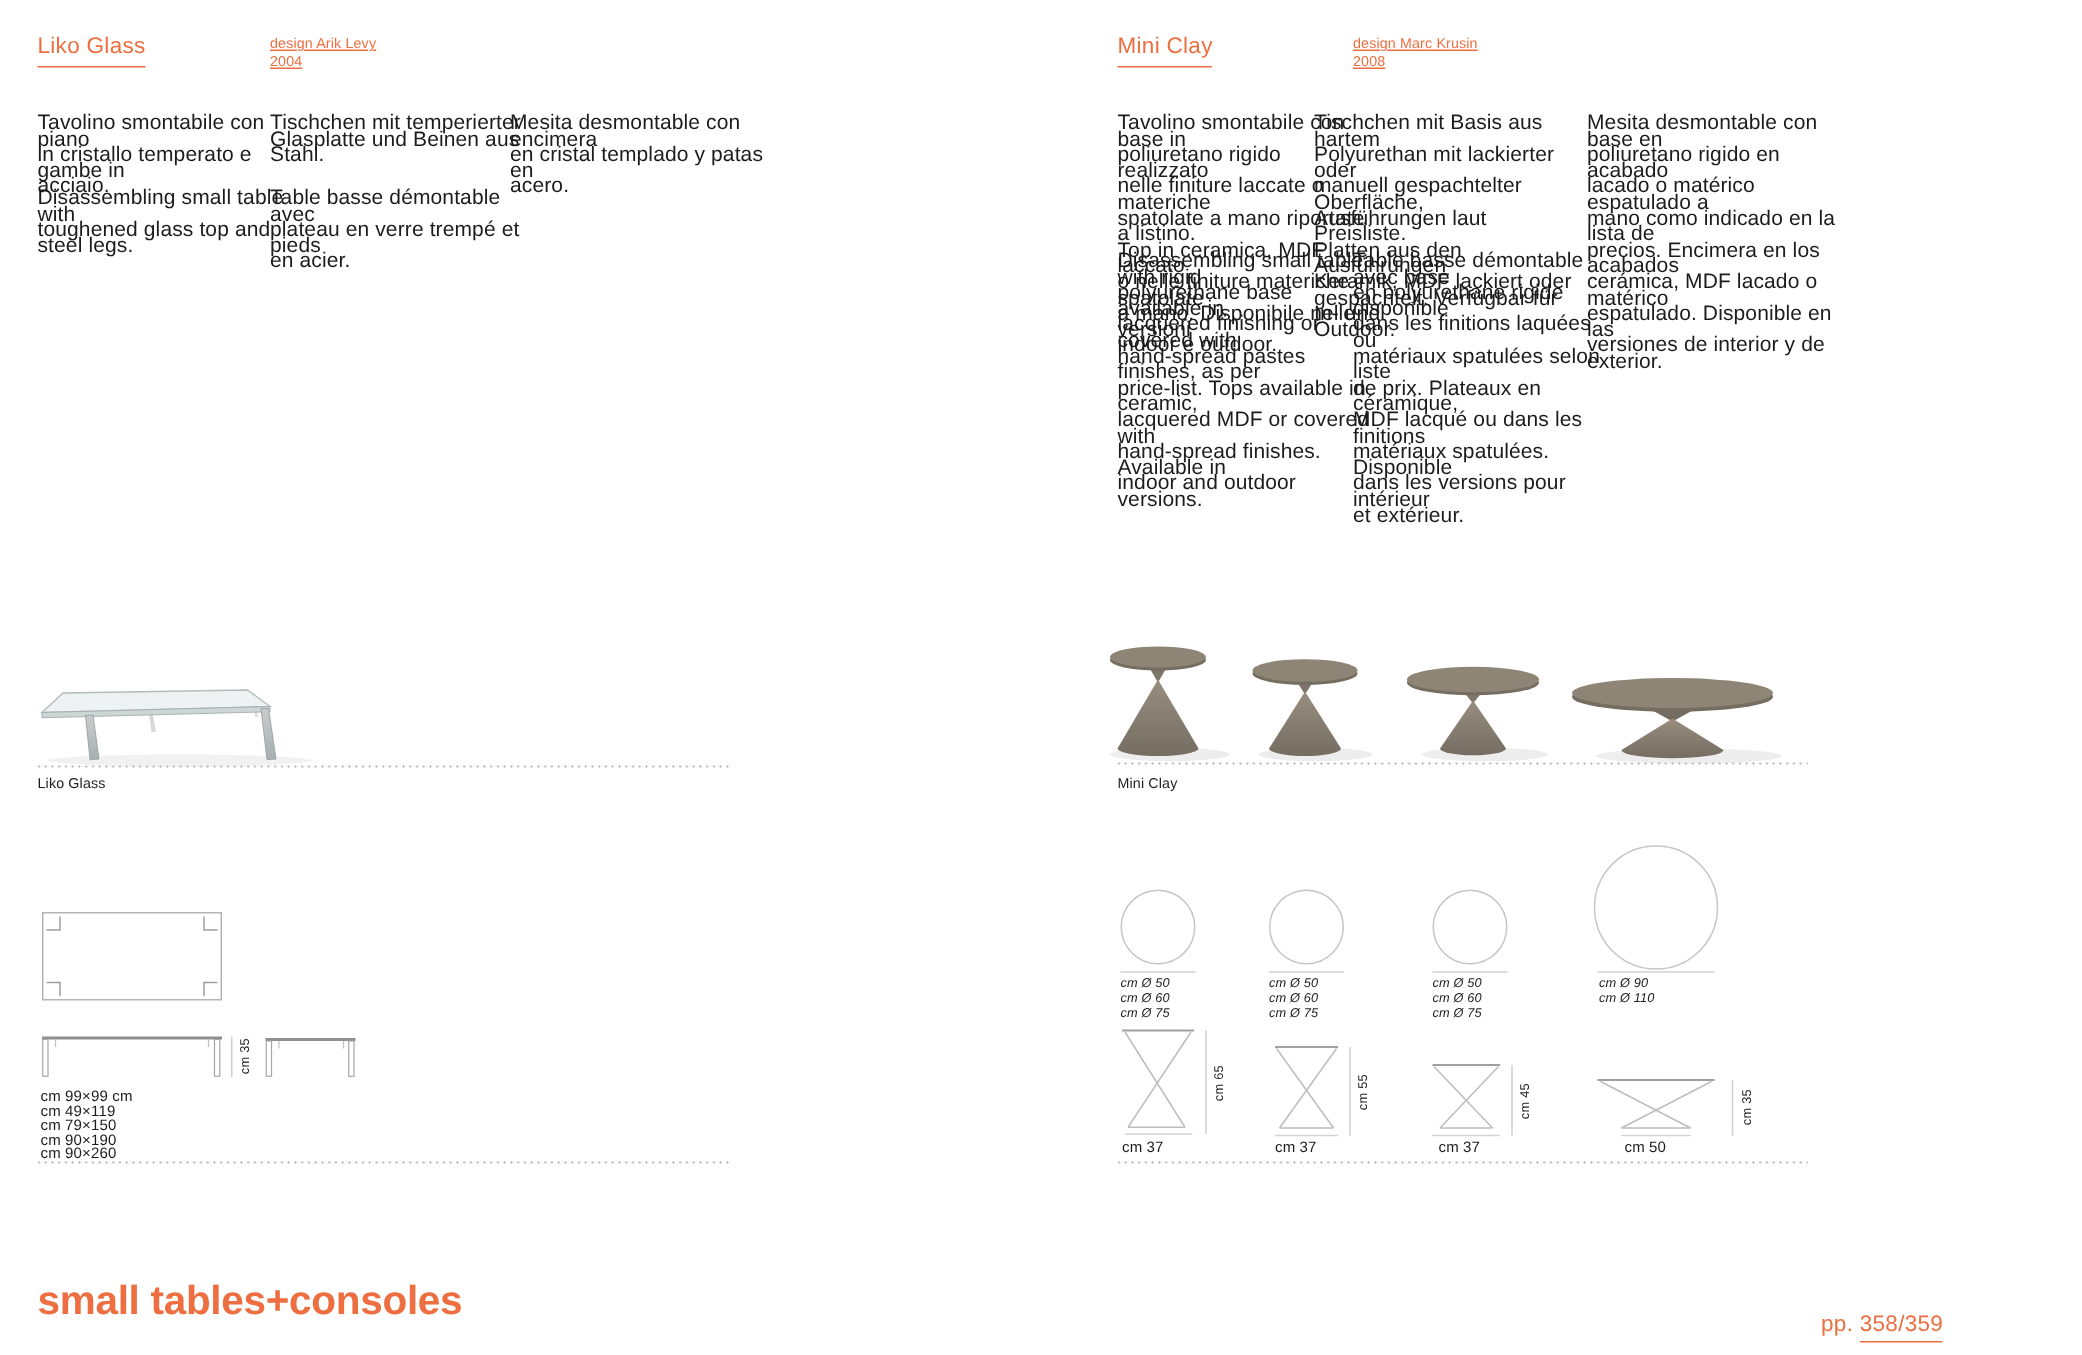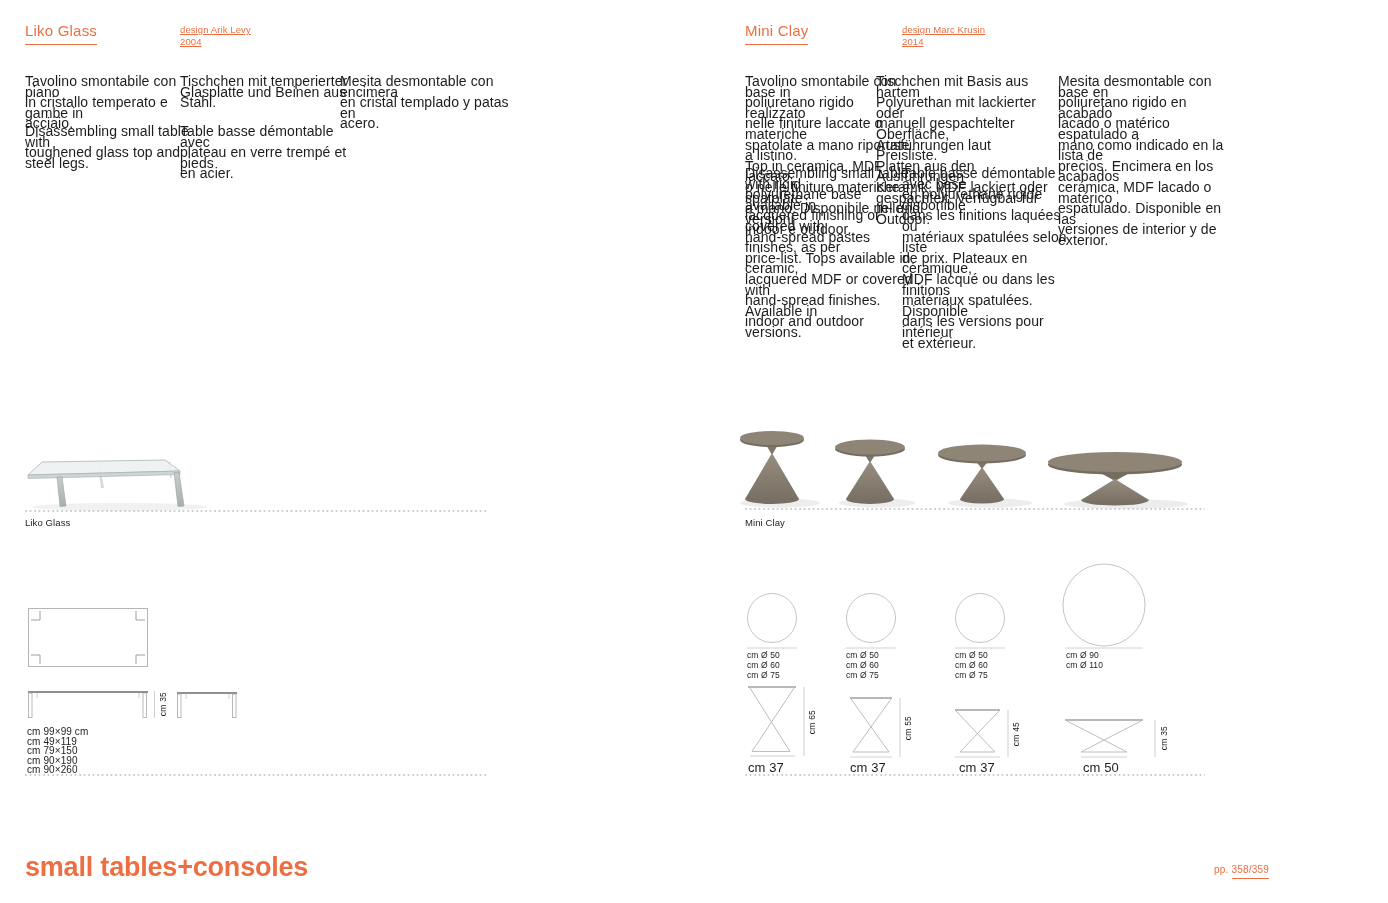--- a/index.html
+++ b/index.html
@@ -17,27 +17,27 @@
   }
   .credit { font-size:9.5px; line-height:11.5px; color:var(--accent); letter-spacing:.1px;text-decoration:underline; }
   .desc { font-size:14px; line-height:10.6px; white-space:pre-line; letter-spacing:.08px; width:172px; }
   .caption { font-size:9.5px; letter-spacing:.1px; }
   .dotted {
     height:2px; background-repeat:repeat-x;
     background-image:radial-gradient(circle at 1px 1px, #c2c2c2 .7px, rgba(255,255,255,0) .8px);
     background-size:4.5px 2px;
   }
   .dimlist { font-size:10px; line-height:9.5px; letter-spacing:.1px; }
-  .dialist { font-size:8.5px; line-height:9.8px; letter-spacing:.1px; }
-  .smlabel { font-size:13px; letter-spacing:.1px; }
+  .dialist { font-size:8.5px; line-height:9.8px; letter-spacing:.1px;font-style:italic; }
+  .smlabel { font-size:10px; letter-spacing:.1px; }
   .vwrap { display:flex; align-items:center; justify-content:center; width:11px; }
   .vlabel { writing-mode:vertical-rl; transform:rotate(180deg); font-size:8.5px; letter-spacing:.2px; white-space:nowrap; }
   .vline { width:1px; background:#cfcfcf; }
   .footer-category { font-size:27px; color:var(--accent); letter-spacing:-.2px;font-weight:bold; }
-  .footer-pages { font-size:10px; color:var(--accent); letter-spacing:.2px; }
+  .footer-pages { font-size:15px; color:var(--accent); letter-spacing:.2px;margin-top:10px; }
   .footer-pages .pgnum { border-bottom:1px solid var(--accent); padding-bottom:3px; }
   svg { display:block; }
 </style>
 </head>
 <body>
 
 <div class="abs title" style="left:25px;top:22px">Liko Glass</div>
 
 <div class="abs credit" style="left:180px;top:24px">
   <div>design Arik Levy</div>
@@ -118,21 +118,21 @@
   <div>cm 90×190</div>
   <div>cm 90×260</div>
 </div>
 
 <div class="abs dotted" style="left:25px;top:774px;width:462px"></div>
 
 <div class="abs title" style="left:745px;top:22px">Mini Clay</div>
 
 <div class="abs credit" style="left:902px;top:24px">
   <div>design Marc Krusin</div>
-  <div>2014</div>
+  <div>2008</div>
 </div>
 
 <div class="abs desc" style="left:745px;top:76px">Tavolino smontabile con base in
 poliuretano rigido realizzato
 nelle finiture laccate o materiche
 spatolate a mano riportate a listino.
 Top in ceramica, MDF laccato
 o nelle finiture materiche spatolate
 a mano. Disponibile nelle versioni
 indoor e outdoor.</div>

